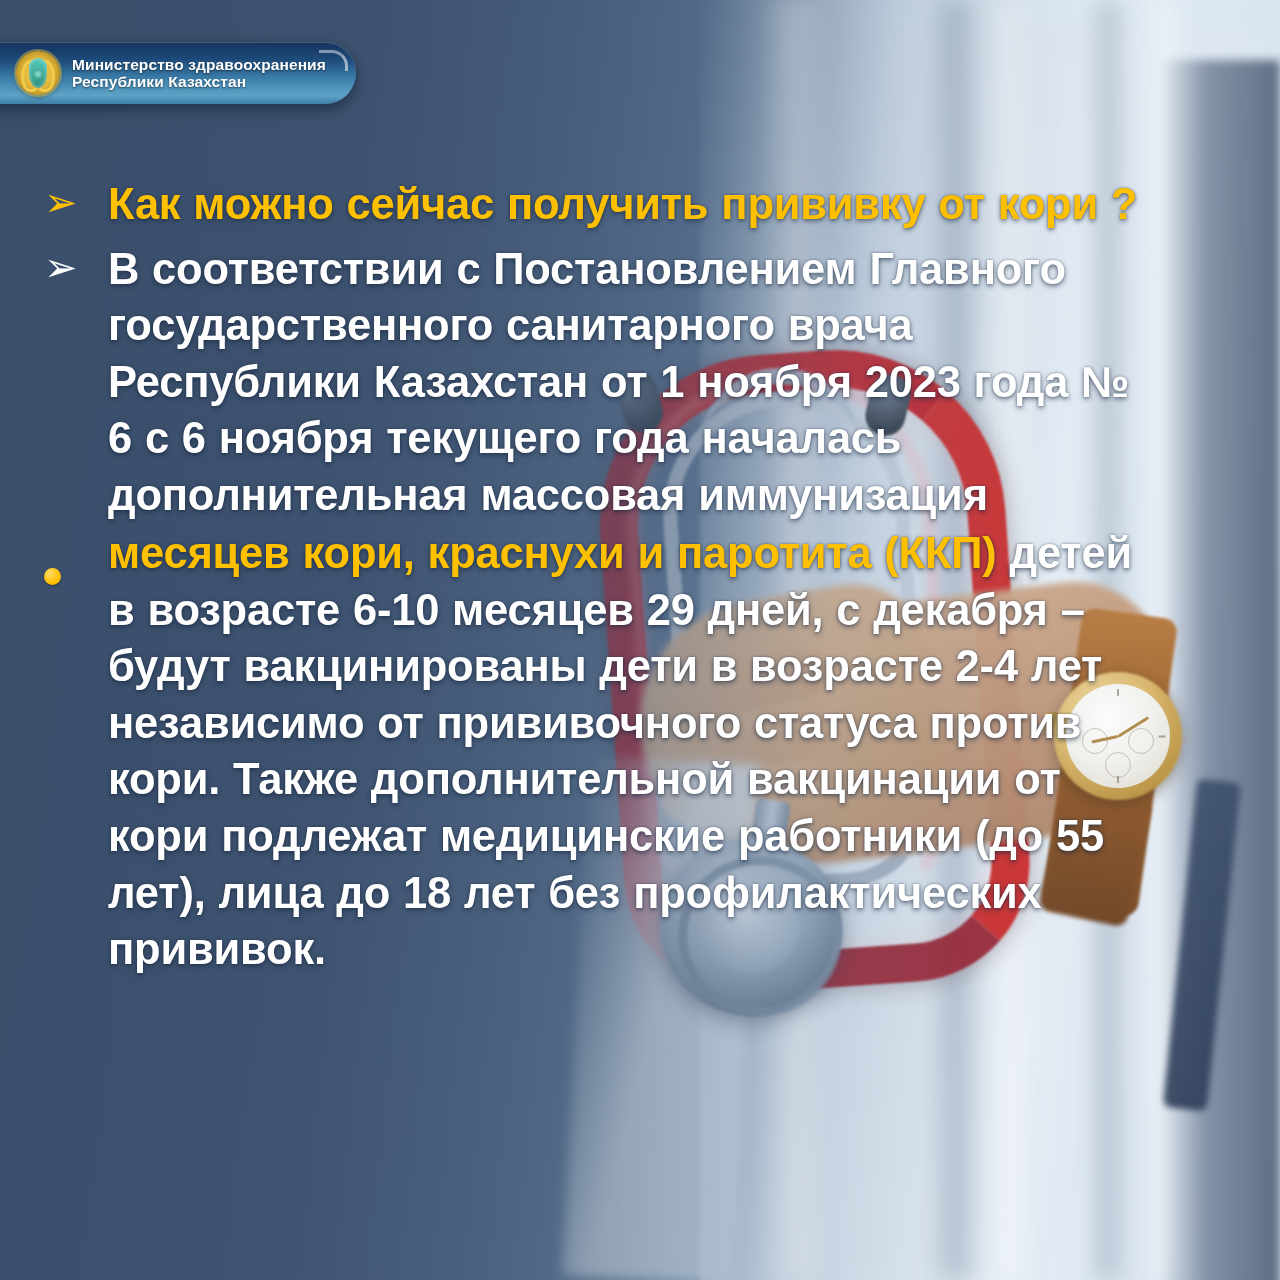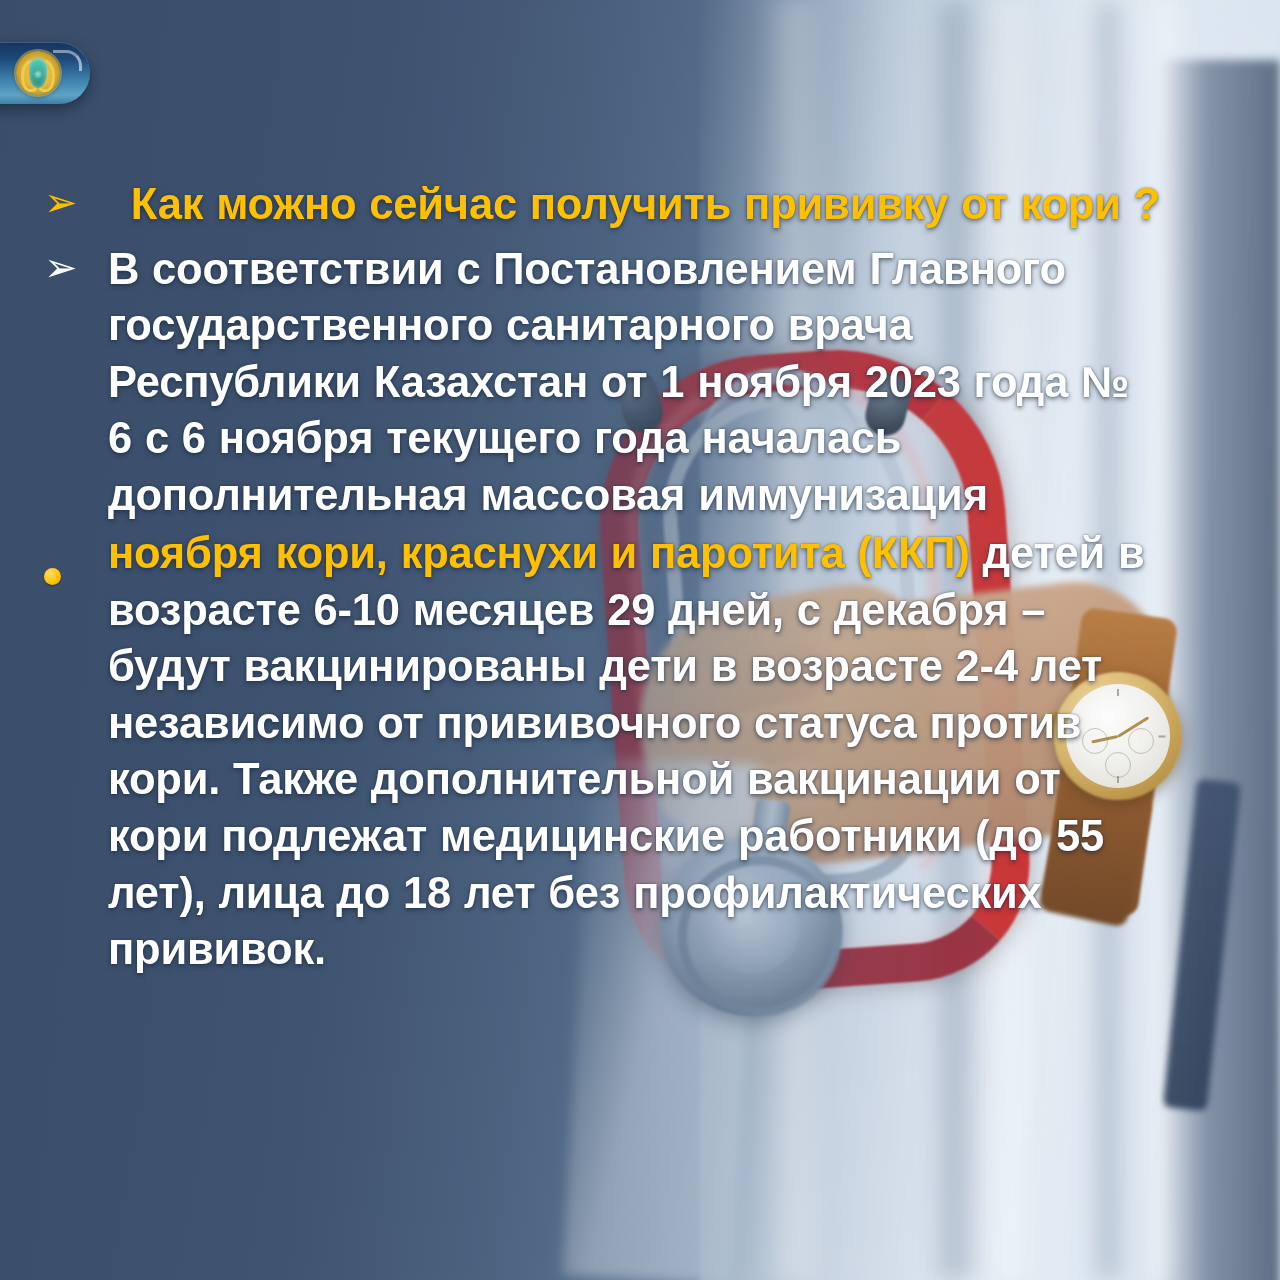--- a/index.html
+++ b/index.html
@@ -260,21 +260,21 @@
   .para{
     flex:1 1 auto;
     font-size:43.5px;
     font-weight:700;
     line-height:1.30;
     letter-spacing:-0.2px;
     margin:0;
     text-shadow:0 2px 5px rgba(20,35,60,.62), 0 0 2px rgba(20,35,60,.45);
     word-spacing:1px;
   }
-  .para.yellow{color:#ffc000;text-align:right;}
+  .para.yellow{color:#ffc000;}
   .para.white{color:#ffffff;}
   .para .hl{color:#ffc000;}
 
   .b1{margin-bottom:8px;}
   .b2{margin-bottom:2px;}
 </style>
 </head>
 <body>
 
 <div class="slide">
@@ -331,35 +331,39 @@
     <div class="scrim"></div>
   </div>
 
   <div class="ministry-banner">
     <div class="banner-gloss"></div>
     <div class="emblem">
       <div class="wing-l"></div>
       <div class="wing-r"></div>
       <div class="shanyrak"></div>
     </div>
+    <div class="ministry-text">
+      <span>Министерство здравоохранения</span>
+      <span>Республики Казахстан</span>
+    </div>
   </div>
 
   <div class="content">
 
     <div class="bullet-row b1">
       <div class="marker arrow-yellow">➢</div>
       <p class="para yellow">Как можно сейчас получить прививку от кори ?</p>
     </div>
 
     <div class="bullet-row b2">
       <div class="marker arrow-white">➢</div>
       <p class="para white">В соответствии с Постановлением Главного государственного санитарного врача Республики Казахстан от 1 ноября 2023 года № 6 с 6 ноября текущего года началась дополнительная массовая иммунизация</p>
     </div>
 
     <div class="bullet-row">
       <div class="marker dot-yellow">
         <span class="dot"></span>
       </div>
-      <p class="para white"><span class="hl">ноября кори, краснухи и паротита (ККП)</span><span> детей в возрасте 6-10 месяцев 29 дней, с декабря – будут вакцинированы дети  в возрасте 2-4 лет независимо от прививочного статуса против кори. Также дополнительной вакцинации от кори подлежат  медицинские работники (до 55 лет), лица до 18 лет без профилактических прививок.</span></p>
+      <p class="para white"><span class="hl">месяцев кори, краснухи и паротита (ККП)</span><span> детей в возрасте 6-10 месяцев 29 дней, с декабря – будут вакцинированы дети  в возрасте 2-4 лет независимо от прививочного статуса против кори. Также дополнительной вакцинации от кори подлежат  медицинские работники (до 55 лет), лица до 18 лет без профилактических прививок.</span></p>
     </div>
 
   </div>
 </div>
 
 </body></html>

